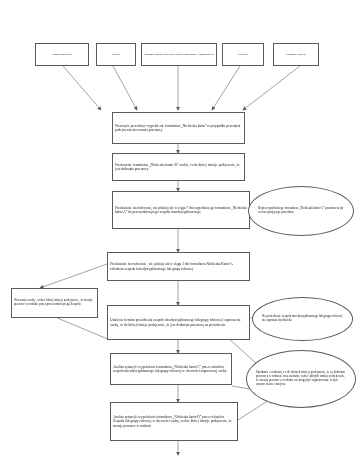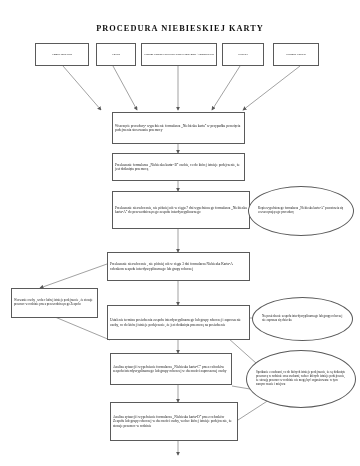--- a/index.html
+++ b/index.html
@@ -66,21 +66,20 @@
   .src-box { font-size: 2.85px; }
   .proc-box { font-size: 3.5px; }
   .note-oval { font-size: 3.1px; }
   .side-box { font-size: 3.1px; }
 </style>
 </head>
 <body>
 
 <div id="diagram-root">
 
-  <div class="title">PROCEDURA  NIEBIESKIEJ  KARTY</div>
 
   <svg class="edges" viewBox="0 0 360 466" width="360" height="466" xmlns="http://www.w3.org/2000/svg">
     <defs>
       <marker id="ah" markerWidth="6" markerHeight="6" refX="5" refY="3" orient="auto">
         <path d="M0,0 L6,3 L0,6 z" fill="#5a5a5a"></path>
       </marker>
     </defs>
     <g stroke="#7a7a7a" stroke-width="0.7" fill="none">
       <path d="M63,66 L101,110" marker-end="url(#ah)"></path>
       <path d="M113,66 L137,110" marker-end="url(#ah)"></path>

